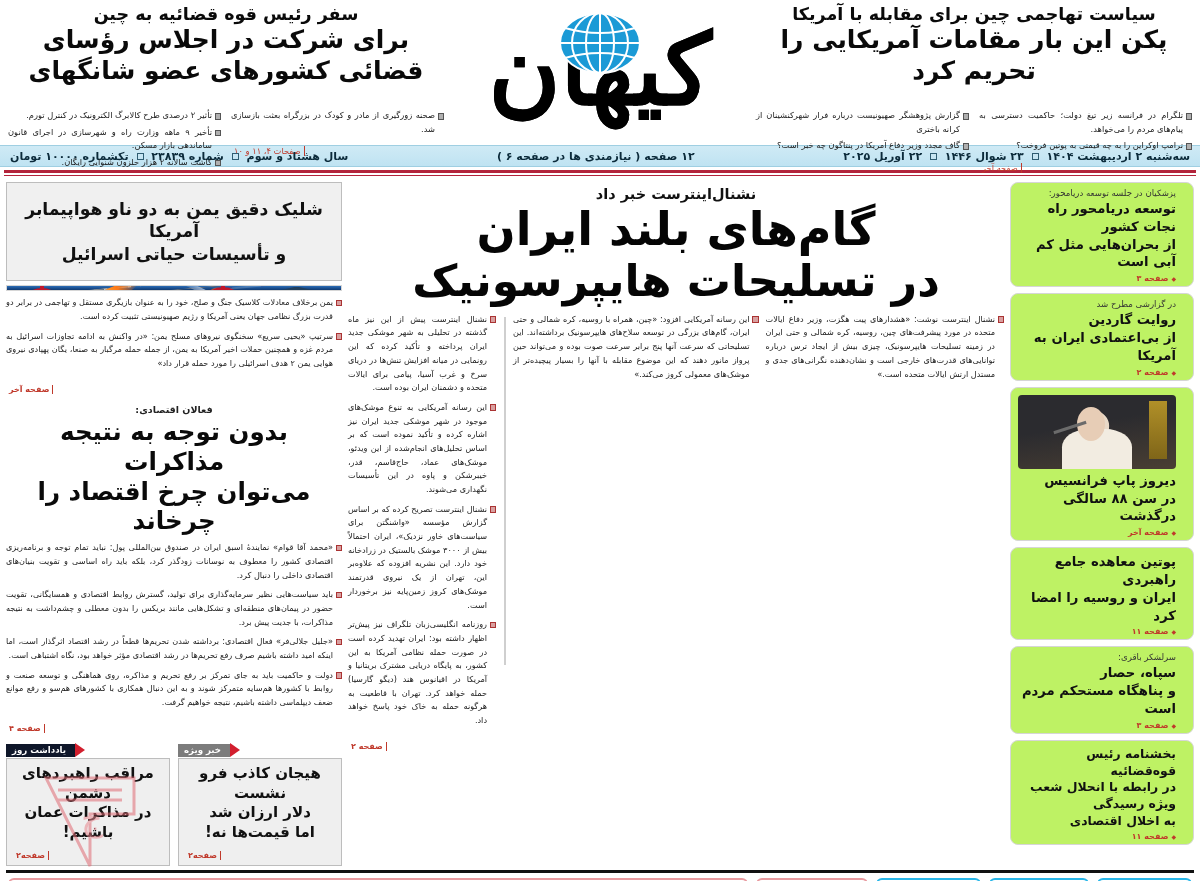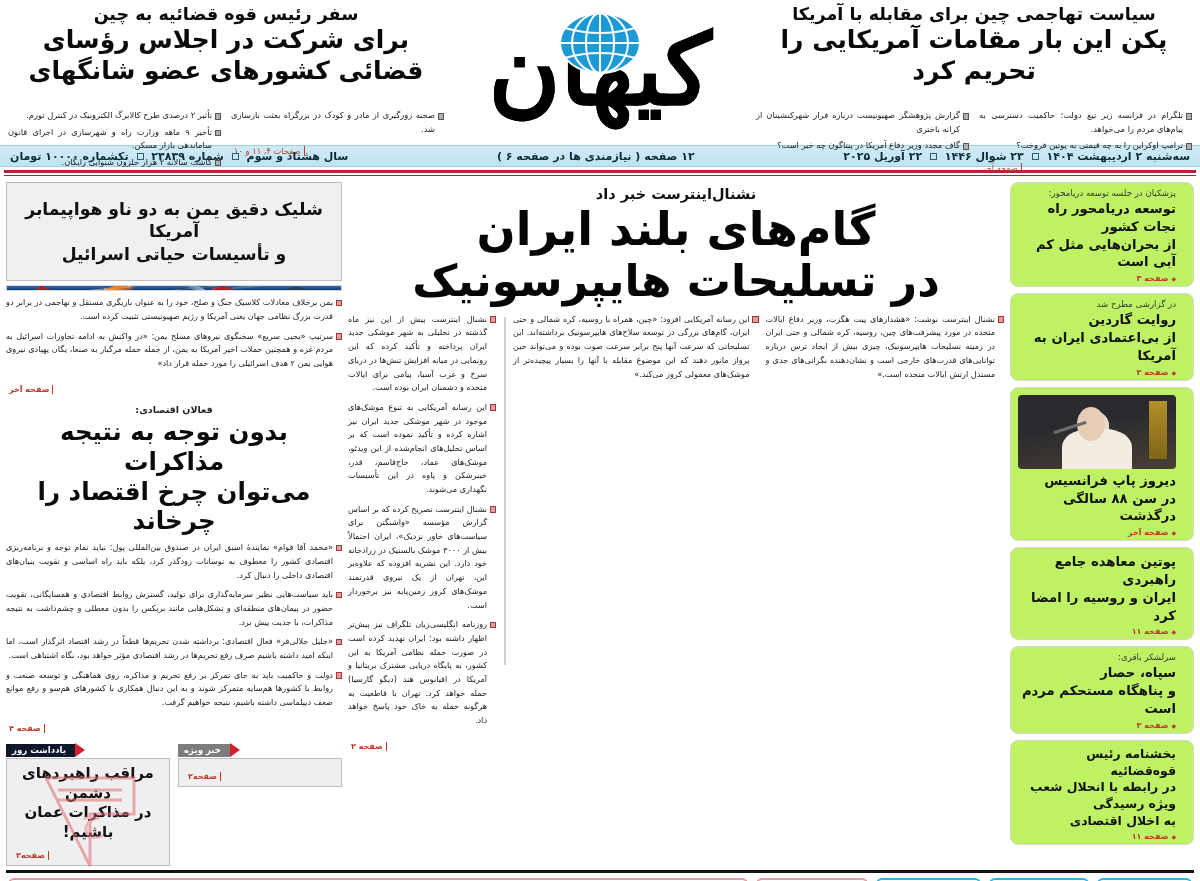--- a/index.html
+++ b/index.html
@@ -572,20 +572,25 @@
         </div>
       </div>
 
       <div class="bottom-boxes">
         <div class="bb">
           <div class="bb-tagwrap">
             <div class="bb-arrow"></div>
             <div class="bb-tag gray">خبر ویژه</div>
           </div>
           <div class="bb-body">
+            <div class="bb-title">
+              <div>هیجان کاذب فرو نشست</div>
+              <div>دلار ارزان شد</div>
+              <div>اما قیمت‌ها نه!</div>
+            </div>
             <div class="ref-right">
               <span class="ref-inline">صفحه۲</span>
             </div>
           </div>
         </div>
 
         <div class="bb">
           <div class="bb-tagwrap">
             <div class="bb-arrow"></div>
             <div class="bb-tag blue">یادداشت روز</div>

